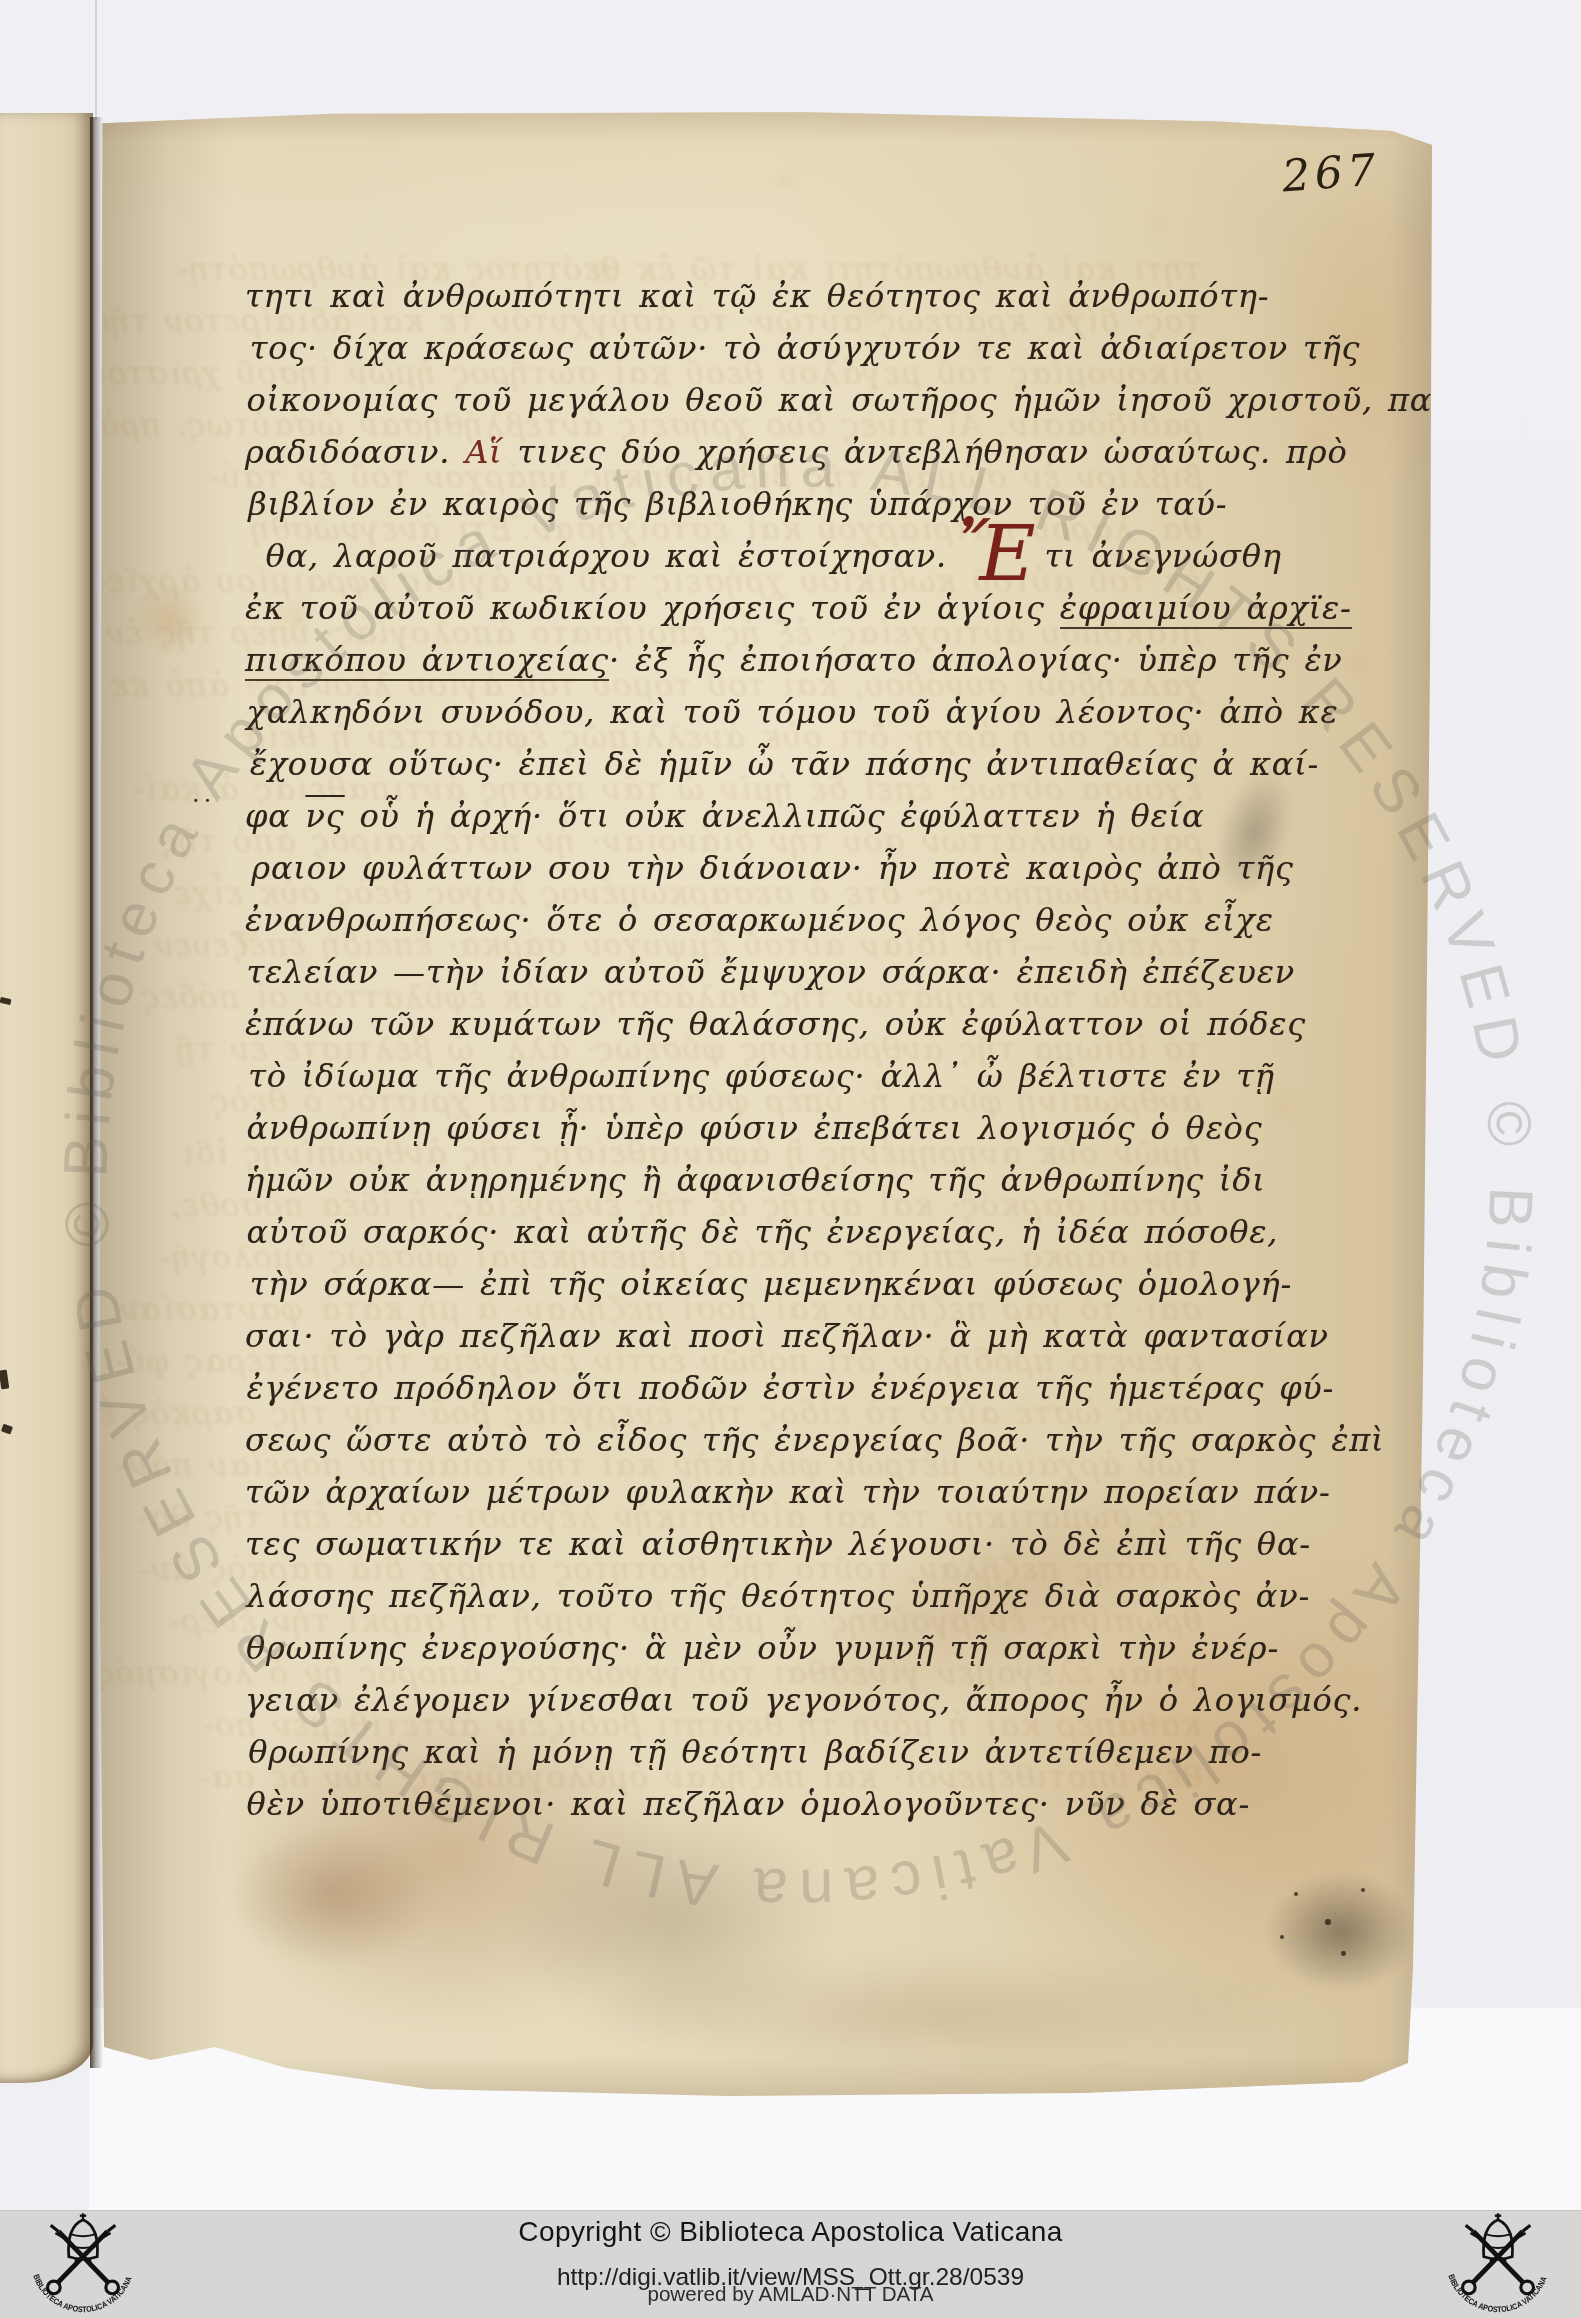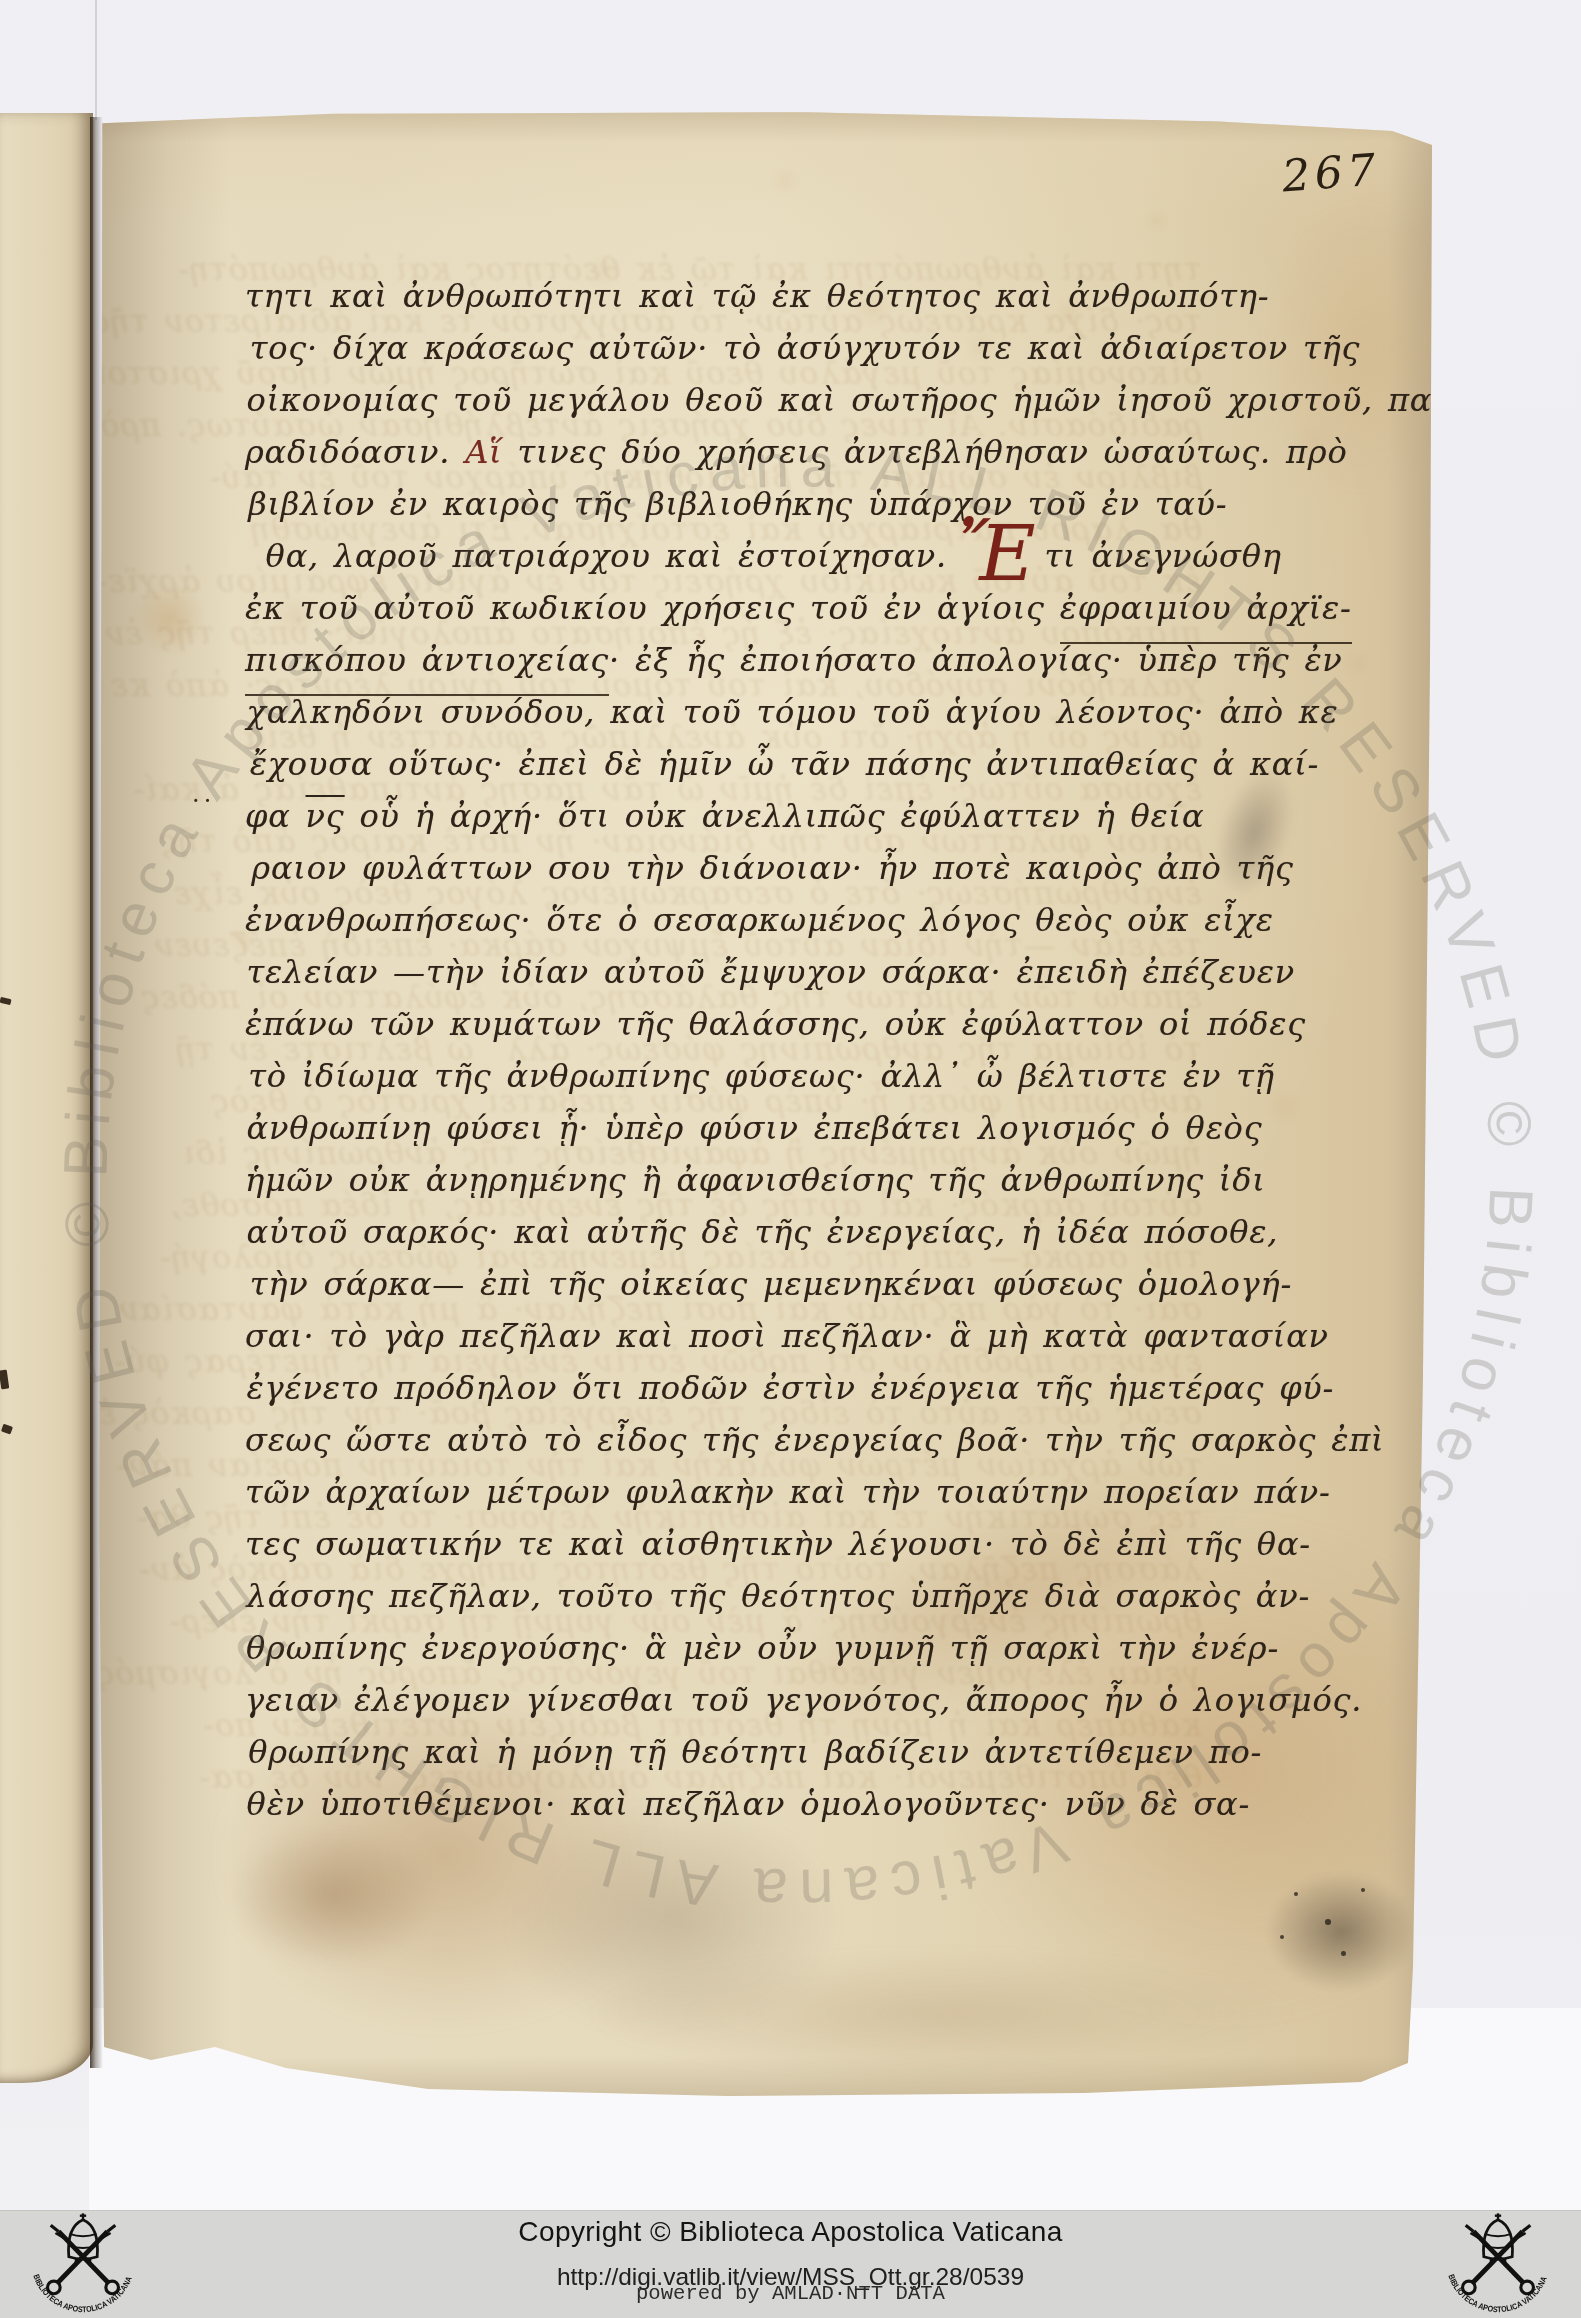--- a/index.html
+++ b/index.html
@@ -64,39 +64,39 @@
   .folio{position:absolute;left:1186px;top:38px;font-family:"DejaVu Serif",serif;font-style:italic;
          font-size:44px;color:#2b2014;transform:rotate(-4deg);letter-spacing:4.7px;}
   .text-block{position:absolute;left:149px;top:168px;width:957px;
               font-family:"DejaVu Serif",serif;font-style:italic;font-size:32px;
               color:#2e2318;text-shadow:0 0 0.8px rgba(50,38,26,.35);}
   .ms-line{height:52px;white-space:nowrap;letter-spacing:0.8px;word-spacing:4px;}
   .seg{display:inline;}
   .seg.red{color:#7b2a20;}
   .seg.init{display:inline-block;font-size:77px;line-height:0;color:#7b2218;
             transform:translateY(12.6px);margin:0 8px 0 11px;}
-  .seg.ul{border-bottom:2.4px solid rgba(45,32,18,.85);padding-bottom:15px;}
+  .seg.ul{border-bottom:2.4px solid rgba(45,32,18,.85);padding-bottom:0;}
   .seg.ovl{text-decoration:overline;text-decoration-thickness:1.6px;}
   .margin-dots{position:absolute;left:96px;top:678px;font-family:"DejaVu Serif",serif;
                font-size:24px;color:#3a2c1c;letter-spacing:4px;}
   .ghost-layer{position:absolute;left:149px;top:141px;width:957px;
                font-family:"DejaVu Serif",serif;font-style:italic;font-size:32px;
                transform:scaleX(-1);opacity:.10;filter:blur(1.6px);color:#8a5a28;pointer-events:none;}
   .ghost-line{height:52px;white-space:nowrap;letter-spacing:0.8px;word-spacing:4px;}
   
   .watermark{position:absolute;left:0;top:0;pointer-events:none;}
   .watermark text{font-family:"Liberation Sans",sans-serif;font-size:78px;letter-spacing:11px;
                   fill:#5e5a50;fill-opacity:.23;}
   
   .footer{position:absolute;left:0;top:2210px;width:1581px;height:109px;background:#d6d6d4;
           border-top:0.8px solid #c6c6c4;}
   .f-line{position:absolute;left:0;width:1581px;text-align:center;color:#141414;}
   .f1{top:4.7px;font-size:28px;letter-spacing:0.4px;}
   .f2{top:52px;font-size:24.5px;color:#202020;}
-  .f3{top:71px;font-size:20.6px;color:#2c2c2c;font-family:Liberation Mono, monospace;}
+  .f3{top:71px;font-size:20.6px;color:#2c2c2c;}
   .logo{position:absolute;top:2210px;width:134px;height:106px;}
   .logo.left{left:16px;} .logo.right{left:1431px;}
   .logo text{font-family:"Liberation Sans",sans-serif;font-size:10.5px;font-weight:bold;fill:#111;}
   .logo path,.logo line,.logo circle{stroke:#111;fill:none;}
 </style>
 </head>
 <body>
 
 <div class="stage">
 

